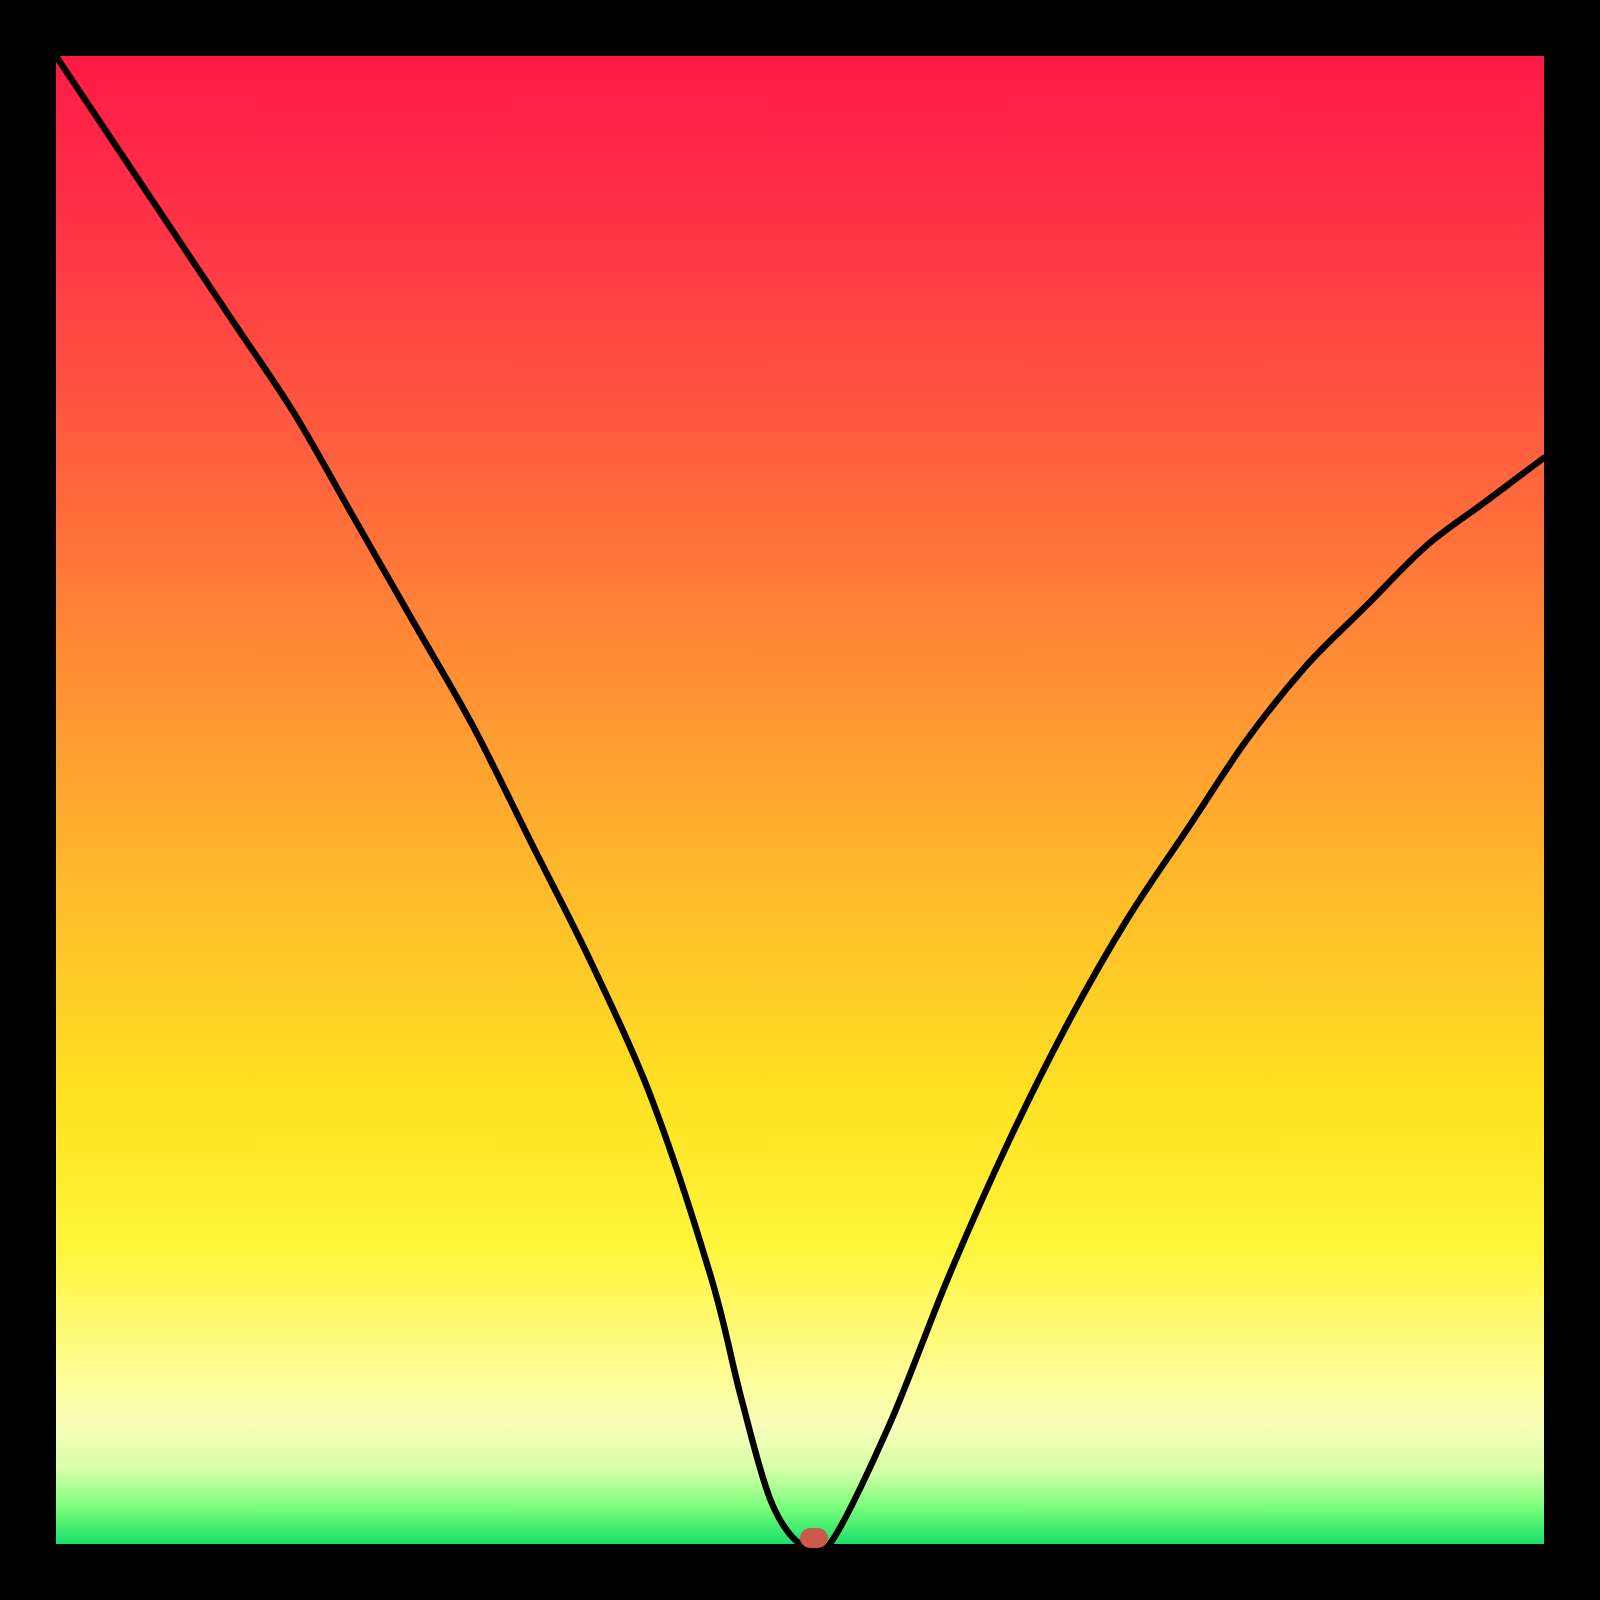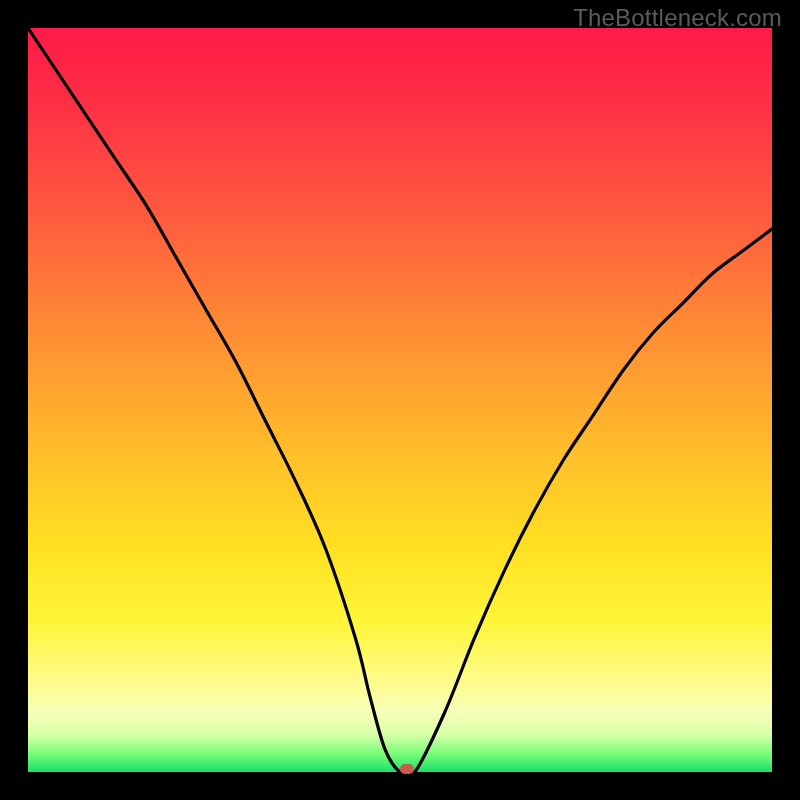--- a/index.html
+++ b/index.html
@@ -62,21 +62,20 @@
     height: 10px;
     background: #cb5a4d;
     border-radius: 5px;
     transform: translate(-50%, -50%);
   }
 </style>
 </head>
 <body>
 
 <div class="outer">
-  <div class="watermark">TheBottleneck.com</div>
 
   <div class="plot-area">
     <svg class="curve" viewBox="0 0 744 744" preserveAspectRatio="none">
       <path id="curve-path" fill="none" stroke="#000" stroke-width="3.2" stroke-linecap="round" stroke-linejoin="round" d="M 0 0 C 4.96 7.439999999999998, 19.840000000000003 29.75999999999999, 29.76 44.639999999999986 C 39.68 59.51999999999998, 49.6 74.39999999999996, 59.52 89.27999999999997 C 69.44 104.15999999999998, 79.36 119.04000000000008, 89.28 133.92000000000007 C 99.2 148.80000000000007, 109.12 162.43999999999997, 119.04 178.55999999999995 C 128.96 194.67999999999992, 138.88000000000002 213.27999999999997, 148.8 230.64 C 158.72 248, 168.64 265.36, 178.56 282.72 C 188.48000000000002 300.08000000000004, 198.40000000000003 316.19999999999993, 208.32000000000002 334.79999999999995 C 218.24 353.4, 228.16000000000003 374.48, 238.08 394.32 C 248 414.15999999999997, 257.91999999999996 432.76, 267.84 453.84 C 277.76 474.91999999999996, 287.68 494.75999999999993, 297.6 520.8 C 307.52000000000004 546.8399999999999, 319.92 585.28, 327.36 610.08 C 334.8 634.8800000000001, 337.28000000000003 651, 342.24 669.6 C 347.2 688.2, 352.16 709.28, 357.12 721.68 C 362.08 734.0799999999999, 367.04 740.28, 372 744 C 376.96 747.72, 379.44 753.92, 386.88 744 C 394.32 734.08, 406.72 706.8, 416.64000000000004 684.48 C 426.56000000000006 662.1600000000001, 436.47999999999996 633.6400000000001, 446.4 610.08 C 456.32 586.52, 466.24 564.2, 476.16 543.12 C 486.08000000000004 522.04, 496 502.20000000000005, 505.92 483.6 C 515.84 465, 525.76 447.64000000000004, 535.68 431.52000000000004 C 545.5999999999999 415.40000000000003, 555.52 401.76, 565.44 386.88 C 575.3600000000001 372, 585.2800000000001 355.87999999999994, 595.2 342.23999999999995 C 605.12 328.59999999999997, 615.04 316.20000000000005, 624.9599999999999 305.04 C 634.8799999999999 293.88, 644.8 285.2, 654.72 275.28 C 664.6400000000001 265.35999999999996, 674.5600000000001 254.19999999999996, 684.48 245.51999999999998 C 694.4 236.84, 704.32 230.64000000000004, 714.24 223.20000000000005 C 724.16 215.76000000000005, 739.04 204.6, 744 200.88"></path>
     </svg>
     <div id="marker" class="marker" style="left: 379.44px; top: 741px;"></div>
   </div>
 </div>
 
 </body></html>

